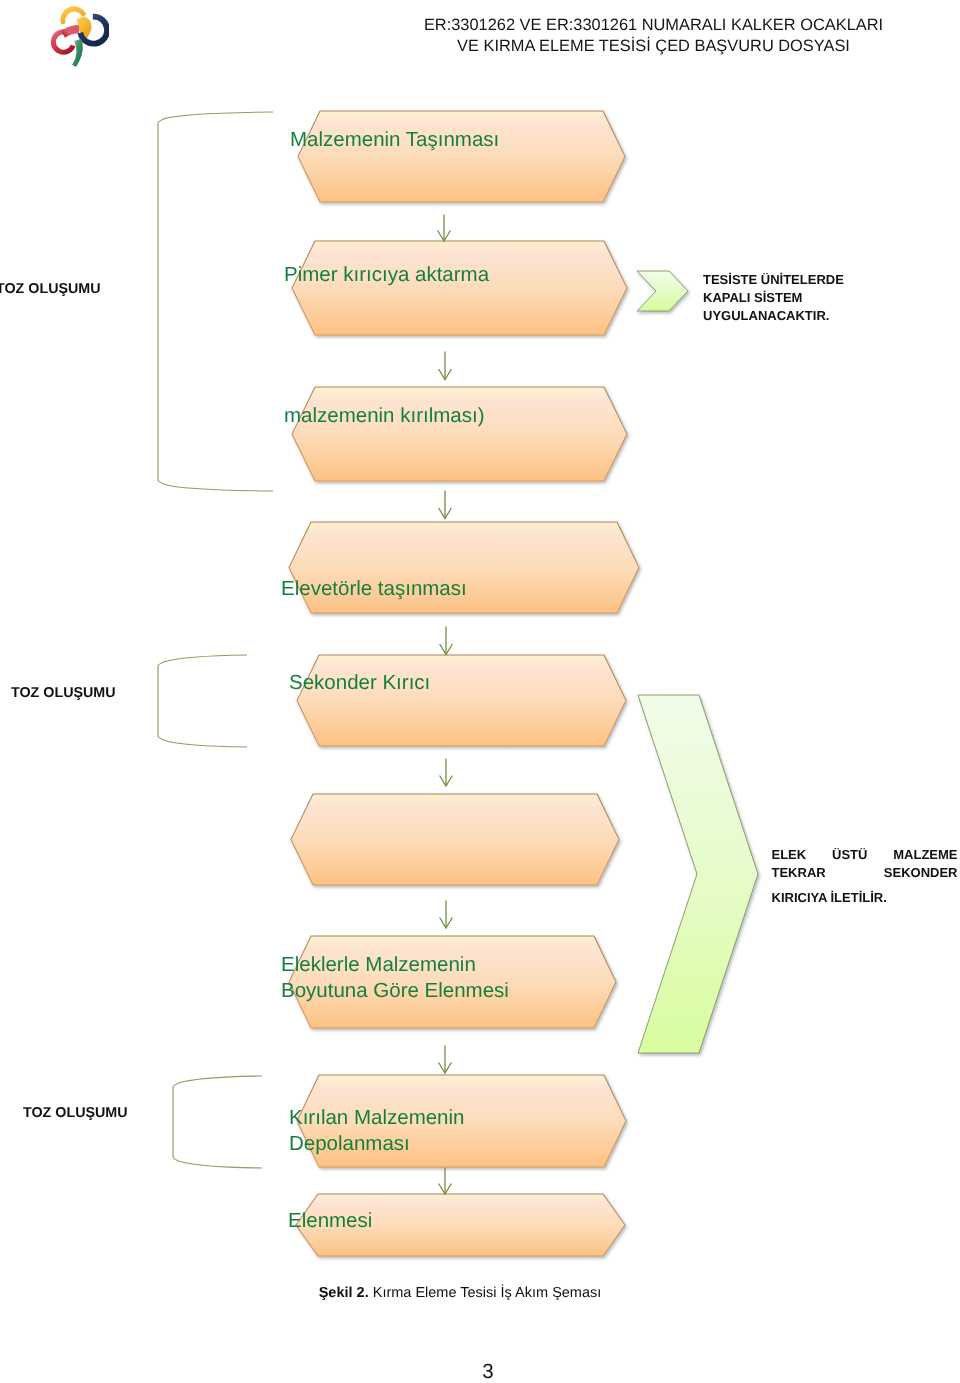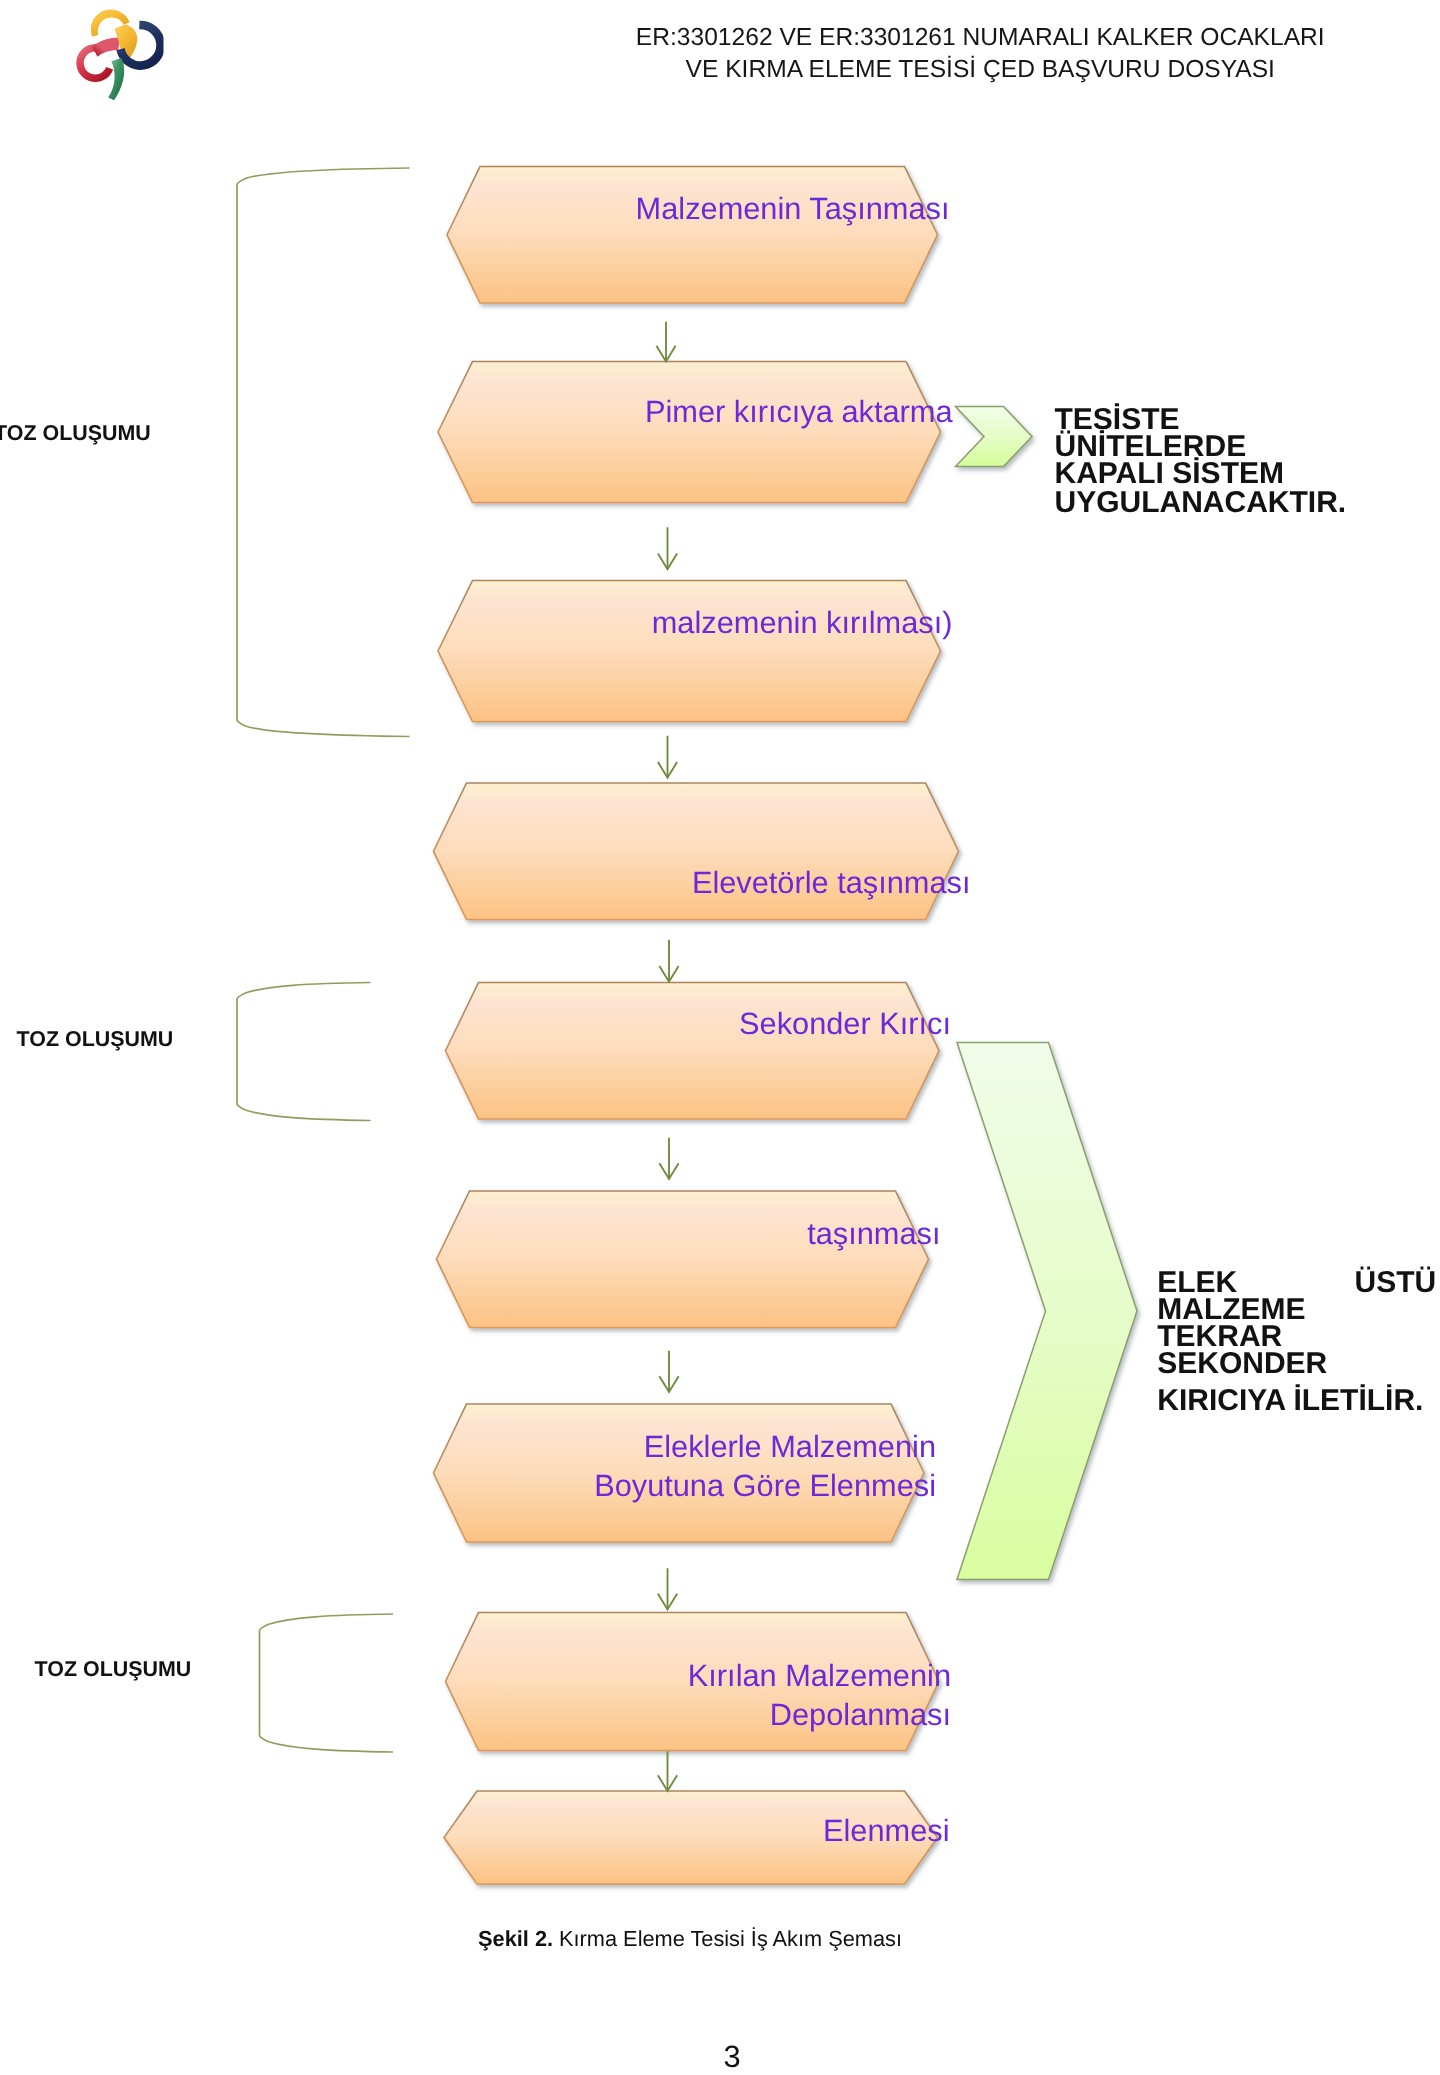--- a/index.html
+++ b/index.html
@@ -22,27 +22,27 @@
   #header-title .ln { display:block; }
 
   
   #logo { left:48px; top:4px; width:61px; height:64px; }
 
   
   .hexwrap { position:absolute; }
   .hexwrap svg { display:block; overflow:visible; }
   .hexlabel {
     position:absolute; left:0; right:0;
-    text-align:right; color:#6d28d9; font-size:20.5px;
+    text-align:left; color:#15803d; font-size:20.5px;
     pointer-events:none;
   }
 
   .annot {
     position:absolute; font-weight:bold; color:#121212;
-    font-size:20px; line-height:18.2px;
+    font-size:13px; line-height:18.2px;
   }
   .dust { font-size:14.3px; font-weight:bold; color:#121212; }
 
   #caption {
     position:absolute; left:0; width:920px; text-align:center;
     font-size:14.5px; color:#111; line-height:16px;
   }
   #caption b { font-weight:bold; }
   #pagenum {
     position:absolute; left:0; width:976px; text-align:center;
@@ -176,21 +176,20 @@
         </svg>
         <div class="hexlabel" style="line-height: 26px; top: 23px;">
           <div>Sekonder Kırıcı</div>
         </div>
       </div>
       <div class="hexwrap" style="left: 283px; top: 786px; width: 344px; height: 107px;">
         <svg width="344" height="107">
           <path d="M30,8 L314,8 L336,53.5 L314,99 L30,99 L8,53.5 Z" fill="url(#hexgrad)" stroke="url(#hexstroke)" stroke-width="1.1" filter="url(#shp)"></path>
         </svg>
         <div class="hexlabel" style="line-height: 26px; top: 24px;">
-          <div>taşınması</div>
         </div>
       </div>
       <div class="hexwrap" style="left: 281px; top: 928px; width: 343px; height: 108px;">
         <svg width="343" height="108">
           <path d="M30,8 L313,8 L335,54 L313,100 L30,100 L8,54 Z" fill="url(#hexgrad)" stroke="url(#hexstroke)" stroke-width="1.1" filter="url(#shp)"></path>
         </svg>
         <div class="hexlabel" style="line-height: 26px; top: 24px;">
           <div>Eleklerle Malzemenin</div>
           <div>Boyutuna Göre Elenmesi</div>
         </div>

